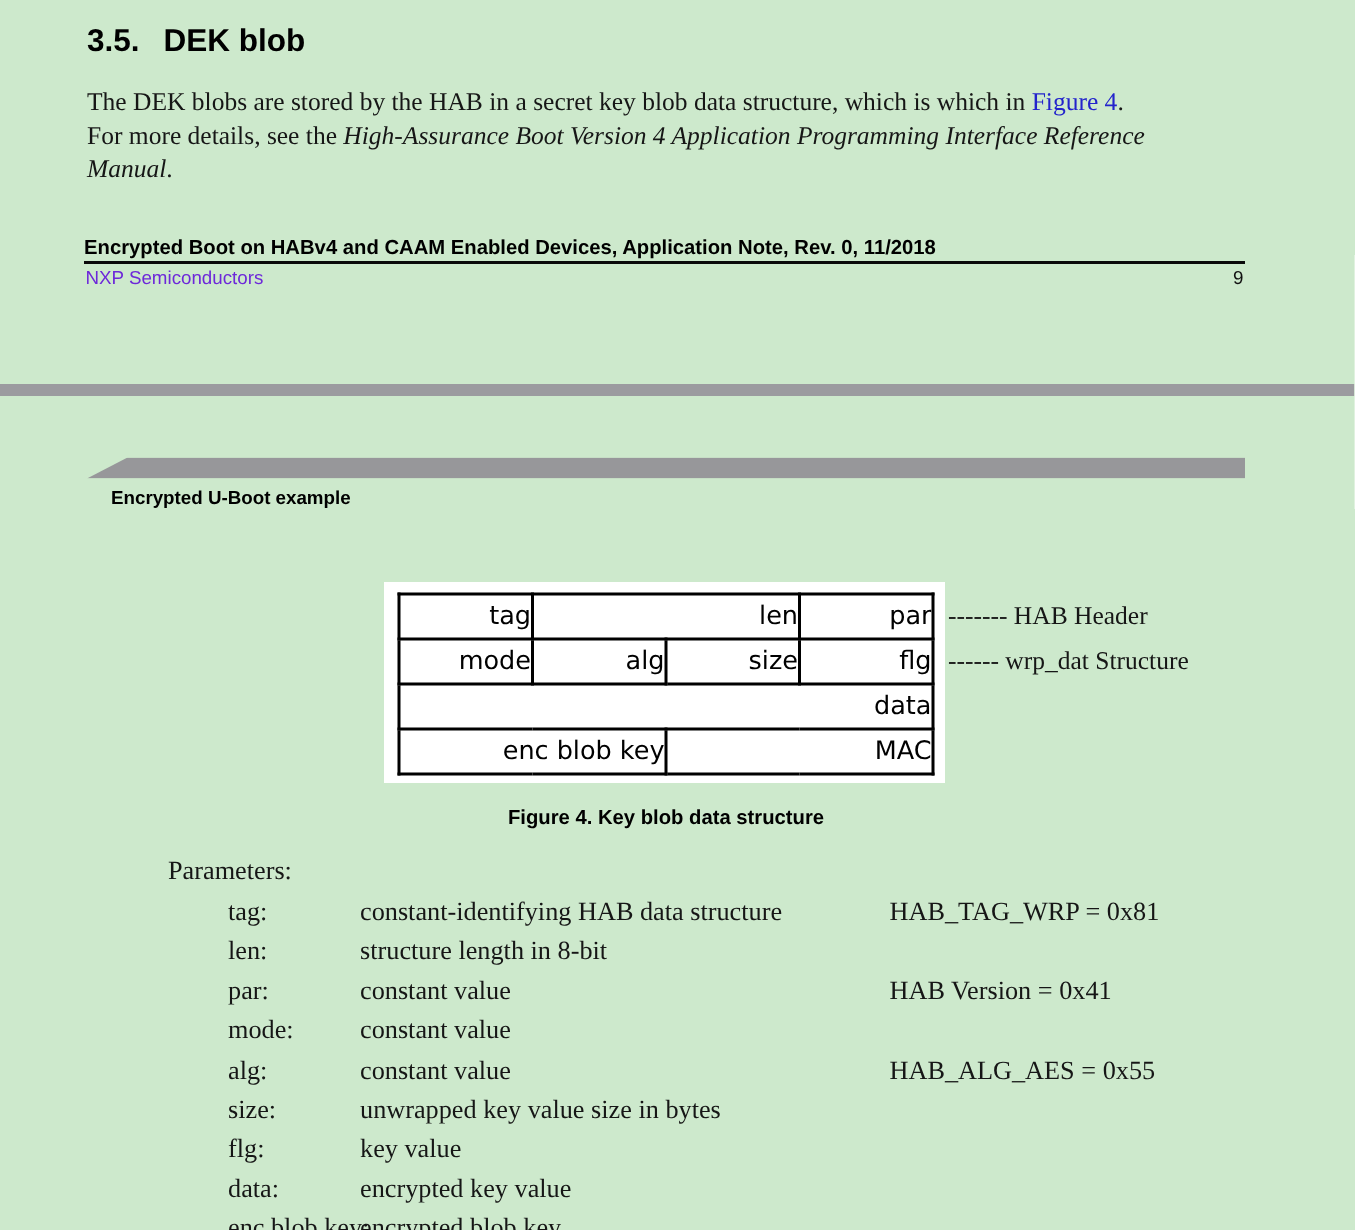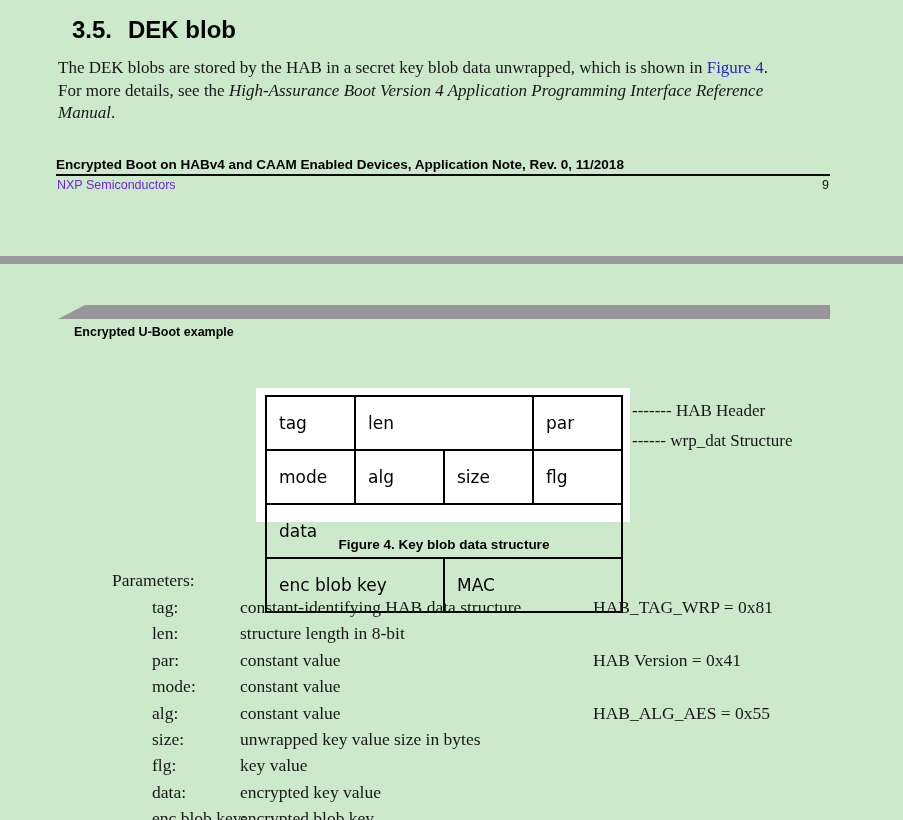--- a/index.html
+++ b/index.html
@@ -3,22 +3,22 @@
 <meta charset="utf-8">
 <style>
   html,body { margin:0; padding:0; }
   .screen {
     position:relative; width:903px; height:820px;
     background:#cde9cc; overflow:hidden;
     font-family:"Liberation Serif", serif; color:#1b1b1b;
   }
 
   
-  .heading { position:absolute; left:72px; top:16px; font-family:"Liberation Sans", sans-serif;
-             font-weight:bold; font-size:24px; color:#000; }
+  .heading { position:absolute; left:58px; top:16px; font-family:"Liberation Sans", sans-serif;
+             font-weight:bold; font-size:21px; color:#000; }
   .heading .h-num { margin-right:16px; }
 
   .para { position:absolute; left:58px; top:57px; width:800px;
           font-size:17px; line-height:22.5px; color:#161616; }
   .para .link { color:#2323cc; }
   .para .ital { font-style:italic; }
 
   .footer-title { position:absolute; left:56px; top:157px; width:774px; text-align:left;
                   font-family:"Liberation Sans", sans-serif; font-weight:bold; font-size:13.5px; color:#000; }
   .footer-rule { position:absolute; left:56px; top:174px; width:774px; height:0;
@@ -32,22 +32,22 @@
   .page-sep { position:absolute; left:0; top:256px; width:903px; height:8px; background:#9b9b9f; }
 
   
   .banner { position:absolute; left:58px; top:305px; width:772px; height:14px; background:#97979a;
             clip-path:polygon(27px 0, 100% 0, 100% 100%, 0 100%); }
   .banner-label { position:absolute; left:58px; top:325px;
                   font-family:"Liberation Sans", sans-serif; font-weight:bold; font-size:12.5px; color:#000000;padding-left:16px; }
 
   .figure-panel { position:absolute; left:256px; top:388px; width:374px; height:134px; background:#ffffff; }
   .blob-table { position:absolute; left:9px; top:7px; border-collapse:collapse; table-layout:fixed; width:358px; }
-  .blob-table td { border:2px solid #000; height:28px; text-align:left; vertical-align:middle;
-                   padding:12px; font-family:"DejaVu Sans","Liberation Sans",sans-serif; font-size:17px; color:#000;
+  .blob-table td { border:2px solid #000; height:28px; text-align:right; vertical-align:middle;
+                   padding:0; font-family:"DejaVu Sans","Liberation Sans",sans-serif; font-size:17px; color:#000;
                    overflow:hidden; white-space:nowrap; }
 
   .annot { position:absolute; font-size:17px; color:#161616; white-space:nowrap; }
   .annot-1 { left:632px; top:401px; }
   .annot-2 { left:632px; top:431px; }
 
   .fig-caption { position:absolute; left:58px; top:537px; width:772px; text-align:center;
                  font-family:"Liberation Sans", sans-serif; font-weight:bold; font-size:13.5px; color:#000; }
 
   .params-heading { position:absolute; left:112px; top:570px; font-size:17.5px; color:#161616; }
@@ -63,21 +63,21 @@
 </head>
 <body>
 
 <div class="screen">
 
   <div class="heading">
     <span class="h-num">3.5.</span><span class="h-title">DEK blob</span>
   </div>
 
   <div class="para">
-    <span>The DEK blobs are stored by the HAB in a secret key blob data unwrapped, which is shown in </span><span class="link">Figure 4</span><span>.</span><br>
+    <span>The DEK blobs are stored by the HAB in a secret key blob data structure, which is which in </span><span class="link">Figure 4</span><span>.</span><br>
     <span>For more details, see the </span><span class="ital">High-Assurance Boot Version 4 Application Programming Interface Reference</span><br>
     <span class="ital">Manual</span><span>.</span>
   </div>
 
   <div class="footer-title">Encrypted Boot on HABv4 and CAAM Enabled Devices, Application Note, Rev. 0, 11/2018</div>
   <div class="footer-rule"></div>
   <div class="footer-company">NXP Semiconductors</div>
   <div class="footer-page">9</div>
 
   <div class="page-sep"></div>

